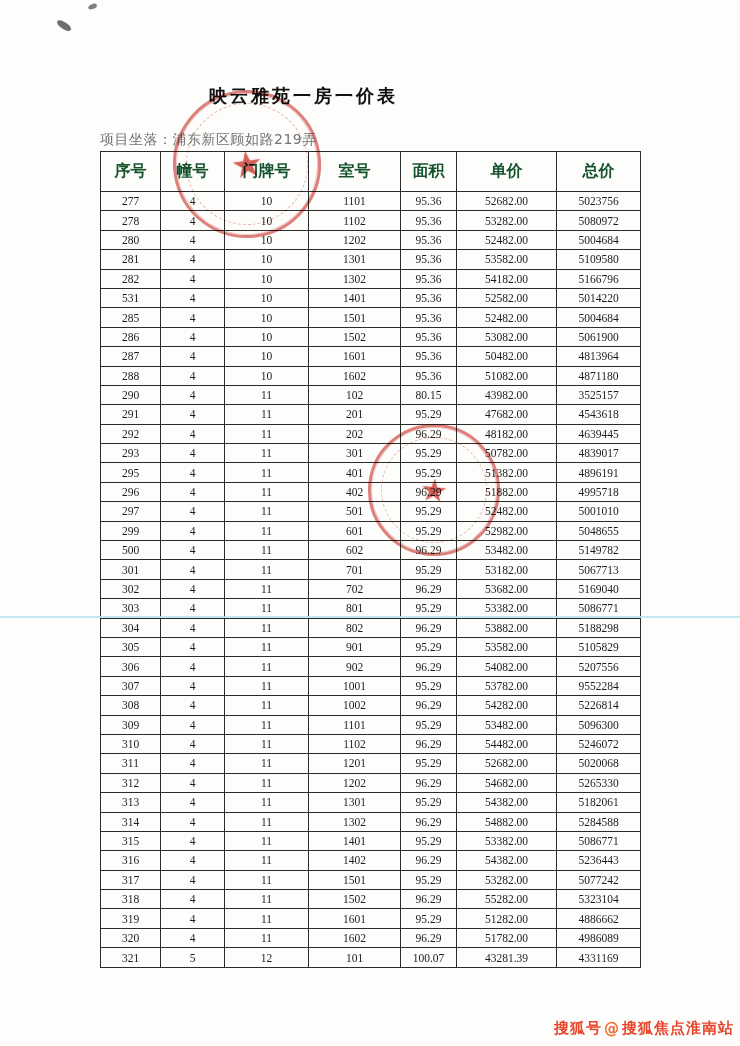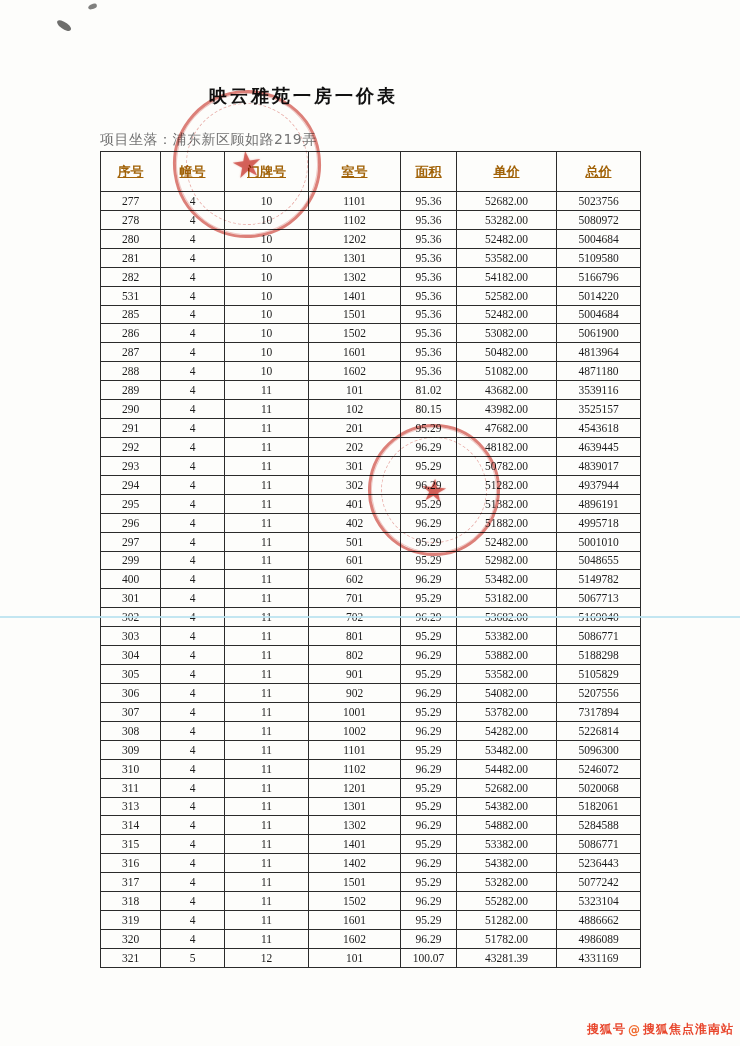--- a/index.html
+++ b/index.html
@@ -23,23 +23,22 @@
     border-collapse:collapse;table-layout:fixed;
     background:transparent;
   }
   .price-table th,.price-table td{
     border:1px solid #2b2b2b;
     text-align:center;vertical-align:middle;
     padding:0;overflow:hidden;white-space:nowrap;
   }
   .price-table thead tr{height:40px;}
   .price-table th{
-    font-size:13px;font-weight:bold;color:#a16207;
+    font-size:16px;font-weight:bold;color:#14532d;
     font-family:"DejaVu Sans",sans-serif;
-    text-decoration:underline;
   }
   .price-table td{
     font-size:11.5px;line-height:1.05;color:#1c1c1c;
     font-family:"Liberation Serif","DejaVu Serif",serif;
   }
   
   .seal{
     position:absolute;border-radius:50%;
     border:3px solid rgba(200,45,35,.60);
     box-shadow:inset 0 0 0 1px rgba(200,45,35,.25);
@@ -64,21 +63,21 @@
     position:absolute;left:0;top:616px;width:740px;height:2px;
     background:#b9e2ee;opacity:.85;pointer-events:none;
   }
   
   .smudge{position:absolute;background:#4a4a48;border-radius:60% 40% 55% 45%;pointer-events:none;}
   .smudge-1{left:56px;top:22px;width:16px;height:7px;transform:rotate(38deg);opacity:.8;}
   .smudge-2{left:88px;top:4px;width:9px;height:5px;transform:rotate(-15deg);opacity:.7;}
   
   .watermark{
     position:absolute;right:6px;bottom:8px;
-    font-size:12px;font-weight:bold;color:#e8462c;letter-spacing:1px;
+    font-size:15px;font-weight:bold;color:#e8462c;letter-spacing:1px;
     display:flex;align-items:center;gap:2px;
   }
   .watermark .wm-sep{color:#f06a2d;font-weight:bold;}
 </style>
 </head>
 <body>
 
 <div class="smudge smudge-1"></div>
 <div class="smudge smudge-2"></div>
 
@@ -191,29 +190,20 @@
       <tr>
         <td>288</td>
         <td>4</td>
         <td>10</td>
         <td>1602</td>
         <td>95.36</td>
         <td>51082.00</td>
         <td>4871180</td>
       </tr>
       <tr>
-        <td>289</td>
-        <td>4</td>
-        <td>11</td>
-        <td>101</td>
-        <td>81.02</td>
-        <td>43682.00</td>
-        <td>3539116</td>
-      </tr>
-      <tr>
         <td>290</td>
         <td>4</td>
         <td>11</td>
         <td>102</td>
         <td>80.15</td>
         <td>43982.00</td>
         <td>3525157</td>
       </tr>
       <tr>
         <td>291</td>
@@ -236,29 +226,20 @@
       <tr>
         <td>293</td>
         <td>4</td>
         <td>11</td>
         <td>301</td>
         <td>95.29</td>
         <td>50782.00</td>
         <td>4839017</td>
       </tr>
       <tr>
-        <td>294</td>
-        <td>4</td>
-        <td>11</td>
-        <td>302</td>
-        <td>96.29</td>
-        <td>51282.00</td>
-        <td>4937944</td>
-      </tr>
-      <tr>
         <td>295</td>
         <td>4</td>
         <td>11</td>
         <td>401</td>
         <td>95.29</td>
         <td>51382.00</td>
         <td>4896191</td>
       </tr>
       <tr>
         <td>296</td>
@@ -281,21 +262,21 @@
       <tr>
         <td>299</td>
         <td>4</td>
         <td>11</td>
         <td>601</td>
         <td>95.29</td>
         <td>52982.00</td>
         <td>5048655</td>
       </tr>
       <tr>
-        <td>400</td>
+        <td>500</td>
         <td>4</td>
         <td>11</td>
         <td>602</td>
         <td>96.29</td>
         <td>53482.00</td>
         <td>5149782</td>
       </tr>
       <tr>
         <td>301</td>
         <td>4</td>
@@ -350,21 +331,21 @@
         <td>54082.00</td>
         <td>5207556</td>
       </tr>
       <tr>
         <td>307</td>
         <td>4</td>
         <td>11</td>
         <td>1001</td>
         <td>95.29</td>
         <td>53782.00</td>
-        <td>7317894</td>
+        <td>9552284</td>
       </tr>
       <tr>
         <td>308</td>
         <td>4</td>
         <td>11</td>
         <td>1002</td>
         <td>96.29</td>
         <td>54282.00</td>
         <td>5226814</td>
       </tr>
@@ -387,20 +368,29 @@
         <td>5246072</td>
       </tr>
       <tr>
         <td>311</td>
         <td>4</td>
         <td>11</td>
         <td>1201</td>
         <td>95.29</td>
         <td>52682.00</td>
         <td>5020068</td>
+      </tr>
+      <tr>
+        <td>312</td>
+        <td>4</td>
+        <td>11</td>
+        <td>1202</td>
+        <td>96.29</td>
+        <td>54682.00</td>
+        <td>5265330</td>
       </tr>
       <tr>
         <td>313</td>
         <td>4</td>
         <td>11</td>
         <td>1301</td>
         <td>95.29</td>
         <td>54382.00</td>
         <td>5182061</td>
       </tr>

